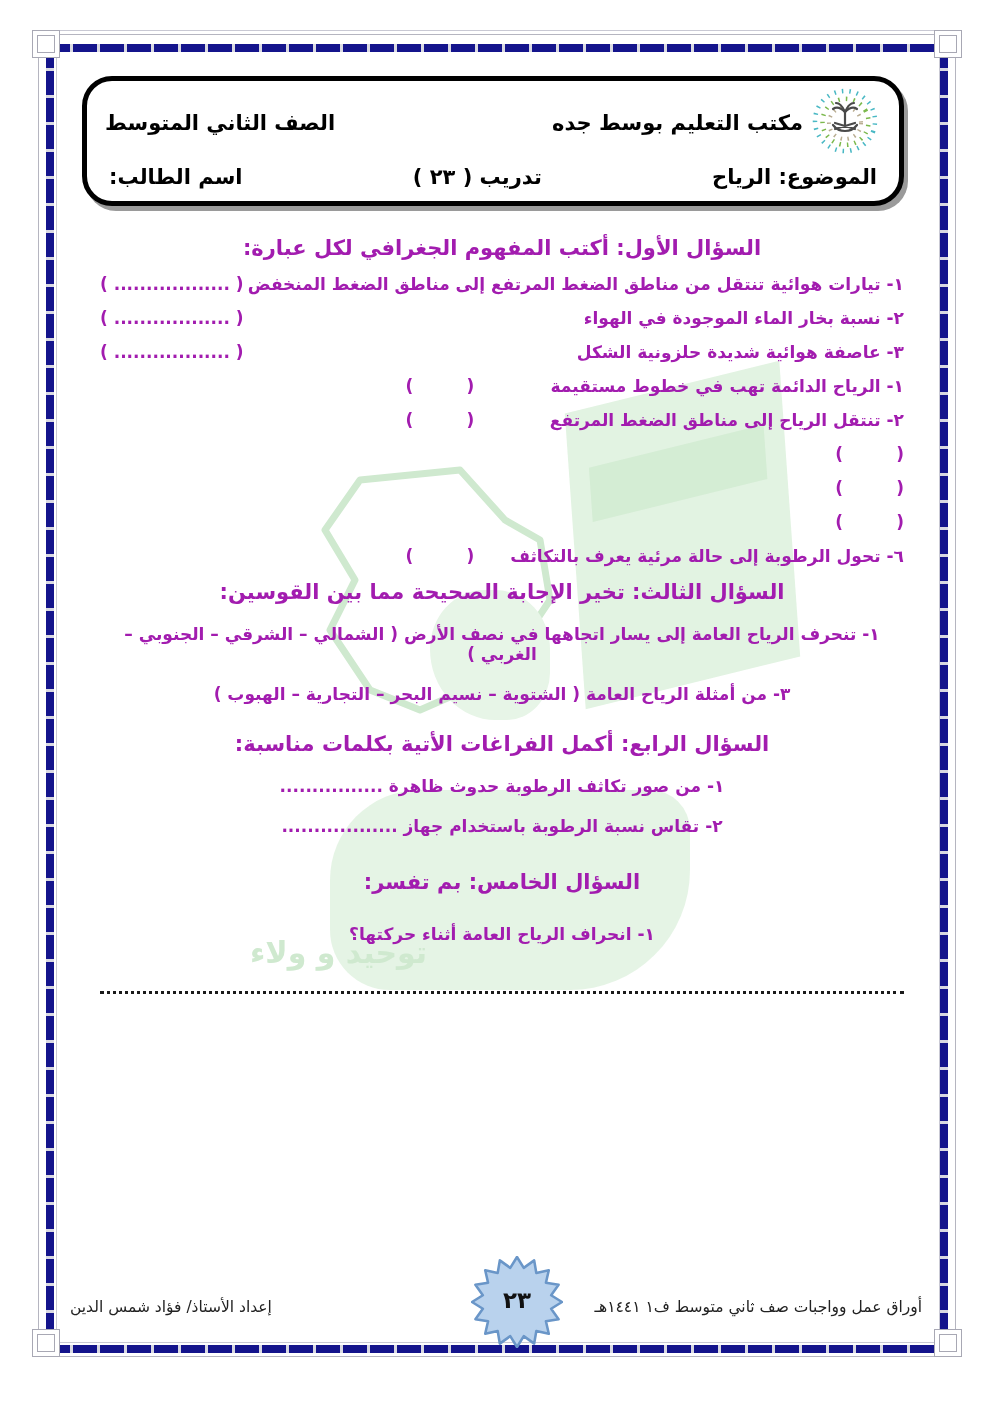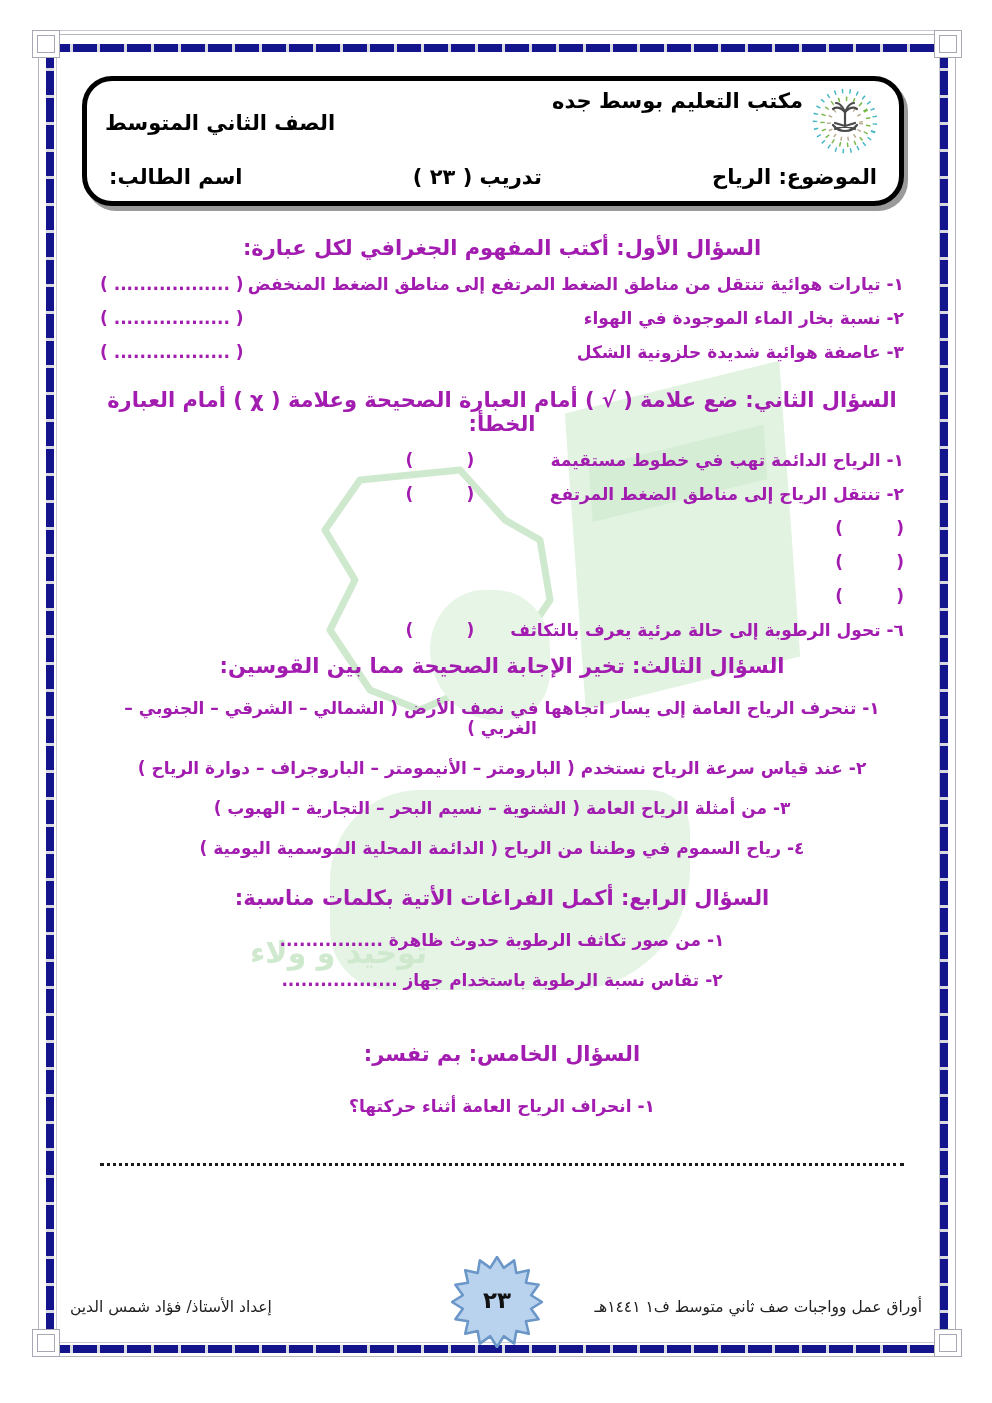--- a/index.html
+++ b/index.html
@@ -37,38 +37,38 @@
   .wm-text{left:250px;top:935px;font-weight:bold;font-size:30px;color:#cfe9cf;letter-spacing:2px;}
 
   
   .header-box{
     position:absolute;left:82px;right:88px;top:76px;height:130px;
     border:5px solid #000;border-radius:30px;background:#fff;
     box-shadow:4px 5px 0 #9a9a9a;z-index:2;padding:10px 18px 8px 18px;box-sizing:border-box;
   }
   .hrow{display:flex;align-items:center;font-weight:bold;font-size:21px;color:#000;}
   .hrow1{justify-content:space-between;height:64px;}
-  .office-wrap{display:flex;gap:6px;}
+  .office-wrap{display:flex;align-items:center;gap:6px;}
   .hrow2{justify-content:space-between;height:44px;padding:0 4px;}
   .logo{width:72px;height:72px;flex:0 0 auto;margin-top:-4px;}
 
   
   .content{position:absolute;right:88px;left:100px;top:222px;z-index:1;color:#a21caf;text-align:center;}
   .q-title{font-weight:bold;font-size:21px;margin:14px 0 10px 0;}
   .q-item{display:flex;justify-content:space-between;align-items:baseline;
     font-weight:bold;font-size:17px;margin:14px 0;}
   .q-item .txt{white-space:nowrap;}
   .ans{white-space:pre;font-weight:bold;}
   .w-full{width:100%;}
   .w-mid{width:62%;}
   .plain{font-weight:bold;font-size:17px;margin:20px 0;}
   .dotline{border-bottom:3.5px dotted #1a1a1a;height:1px;margin:46px 0 0 0;}
 
   
-  .badge{position:absolute;left:451px;top:1256px;width:92px;height:92px;z-index:2;}
+  .badge{position:absolute;left:471px;top:1256px;width:92px;height:92px;z-index:2;}
   .badge svg{display:block;}
   .badge .num{position:absolute;inset:0;display:flex;align-items:center;justify-content:center;
     font-size:23px;font-weight:bold;color:#111;padding-bottom:4px;}
   .footer{position:absolute;left:70px;right:70px;top:1298px;display:flex;
     justify-content:space-between;font-size:15.5px;color:#222;z-index:1;}
 </style>
 </head>
 <body>
 
 <div class="gray-frame"></div>
@@ -139,21 +139,20 @@
   </div>
   <div class="q-item w-full">
     <span class="txt"><span>٢-</span> <span>نسبة بخار الماء الموجودة في الهواء</span></span>
     <span class="ans">( .................. )</span>
   </div>
   <div class="q-item w-full">
     <span class="txt"><span>٣-</span> <span>عاصفة هوائية شديدة حلزونية الشكل</span></span>
     <span class="ans">( .................. )</span>
   </div>
 
-  <div class="q-title" style="margin-top:26px">السؤال الثاني: ضع علامة ( √ ) أمام العبارة الصحيحة وعلامة ( χ ) أمام العبارة الخطأ:</div>
   <div class="q-item w-mid">
     <span class="txt"><span>١-</span> <span>الرياح الدائمة تهب في خطوط مستقيمة</span></span>
     <span class="ans">(         )</span>
   </div>
   <div class="q-item w-mid">
     <span class="txt"><span>٢-</span> <span>تنتقل الرياح إلى مناطق الضغط المرتفع</span></span>
     <span class="ans">(         )</span>
   </div>
   <div class="q-item w-mid">
     <span class="ans">(         )</span>
@@ -164,29 +163,27 @@
   <div class="q-item w-mid">
     <span class="ans">(         )</span>
   </div>
   <div class="q-item w-mid">
     <span class="txt"><span>٦-</span> <span>تحول الرطوبة إلى حالة مرئية يعرف بالتكاثف</span></span>
     <span class="ans">(         )</span>
   </div>
 
   <div class="q-title" style="margin-top:11px">السؤال الثالث: تخير الإجابة الصحيحة مما بين القوسين:</div>
   <div class="plain"><span>١-</span> <span>تنحرف الرياح العامة إلى يسار اتجاهها في نصف الأرض ( الشمالي – الشرقي – الجنوبي – الغربي )</span></div>
-  <div class="plain"><span>٢-</span> <span>عند قياس سرعة الرياح نستخدم ( البارومتر – الأنيمومتر – الباروجراف – دوارة الرياح )</span></div>
   <div class="plain"><span>٣-</span> <span>من أمثلة الرياح العامة ( الشتوية – نسيم البحر – التجارية – الهبوب )</span></div>
-  <div class="plain"><span>٤-</span> <span>رياح السموم في وطننا من الرياح ( الدائمة   المحلية   الموسمية   اليومية )</span></div>
 
   <div class="q-title" style="margin-top:28px">السؤال الرابع: أكمل الفراغات الأتية بكلمات مناسبة:</div>
   <div class="plain"><span>١-</span> <span>من صور تكاثف الرطوبة حدوث ظاهرة ................</span></div>
   <div class="plain"><span>٢-</span> <span>تقاس نسبة الرطوبة باستخدام جهاز ..................</span></div>
 
-  <div class="q-title" style="margin-top:52px">السؤال الخامس: بم تفسر:</div>
+  <div class="q-title" style="margin-top:34px">السؤال الخامس: بم تفسر:</div>
   <div class="plain" style="margin-top:30px"><span>١-</span> <span>انحراف الرياح العامة أثناء حركتها؟</span></div>
   <div class="dotline"></div>
 </div>
 
 <div class="badge">
   <svg width="92" height="92" viewBox="0 0 90 90">
     <polygon points="89,45 78.4,51.6 85.7,61.8 73.3,63.9 76.1,76.1 63.9,73.3 61.8,85.7 51.6,78.4 45,89 38.4,78.4 28.2,85.7 26.1,73.3 13.9,76.1 16.7,63.9 4.3,61.8 11.6,51.6 1,45 11.6,38.4 4.3,28.2 16.7,26.1 13.9,13.9 26.1,16.7 28.2,4.3 38.4,11.6 45,1 51.6,11.6 61.8,4.3 63.9,16.7 76.1,13.9 73.3,26.1 85.7,28.2 78.4,38.4" fill="#b9d2ed" stroke="#6a96c8" stroke-width="2.5" stroke-linejoin="round"></polygon>
   </svg>
   <span class="num">٢٣</span>
 </div>

